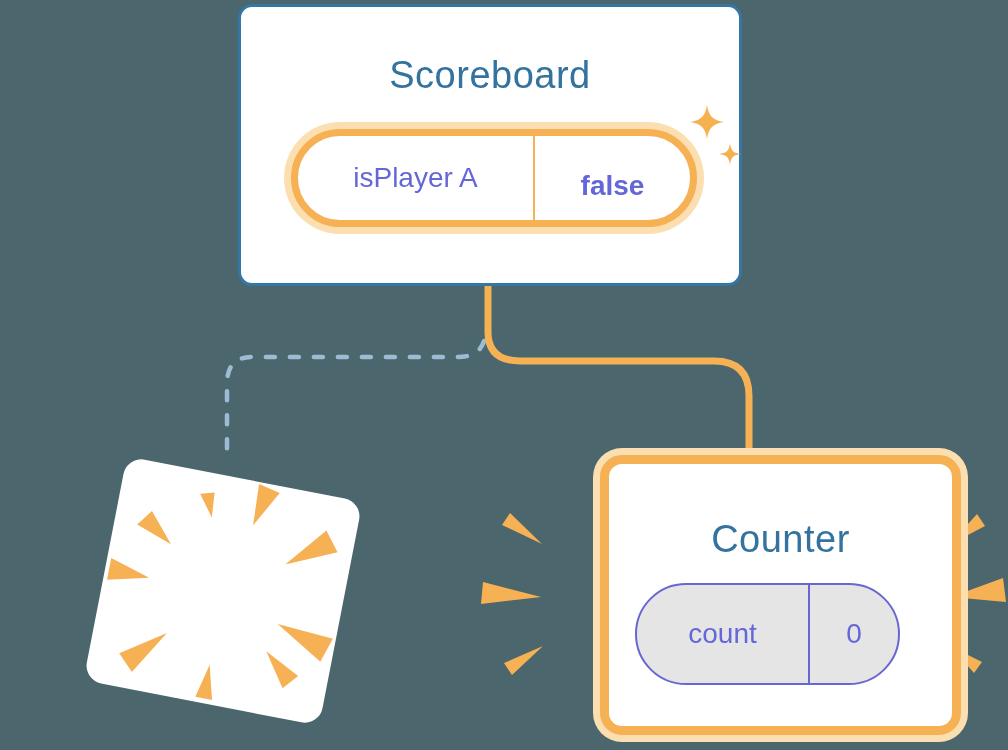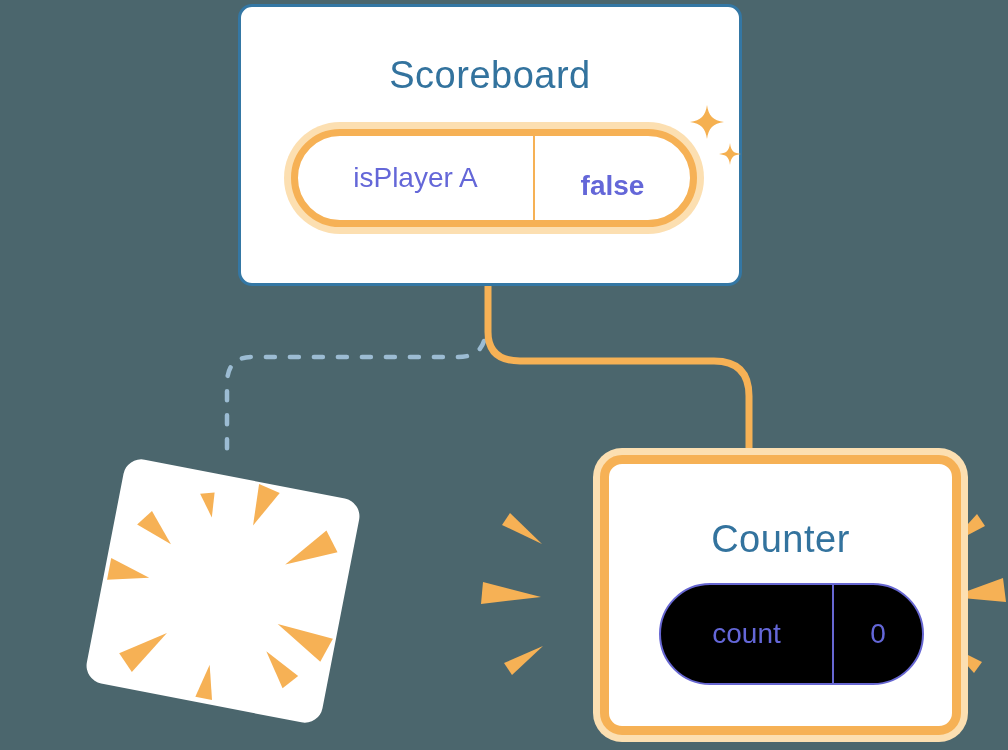--- a/index.html
+++ b/index.html
@@ -42,22 +42,22 @@
   .sparkles{position:absolute;left:438px;top:83px;width:80px;height:90px;overflow:visible;}
 
   
   .counter-card{
     position:absolute;left:569px;top:455px;width:361px;height:280px;
     background:#ffffff;border:9px solid #f6b155;border-radius:22px;
     box-shadow:0 0 0 7px #fcdfb1;box-sizing:border-box;margin-left:31px;
   }
   .counter-card .card-title{top:56px;}
   .state-pill-purple{
-    position:absolute;left:50px;top:119px;width:265px;height:102px;
-    box-sizing:border-box;background:#000000;
+    position:absolute;left:26px;top:119px;width:265px;height:102px;
+    box-sizing:border-box;background:#e5e5e5;
     border:2px solid #6767d2;border-radius:51px;
     display:flex;align-items:stretch;overflow:hidden;
   }
   .state-pill-purple .cell-name{width:171px;}
   .state-pill-purple .divider{width:2px;background:#6767d2;}
   .state-pill-purple .cell-value{flex:1;}
 
   
   .destroyed-card{
     position:absolute;left:103px;top:477px;width:240px;height:228px;

